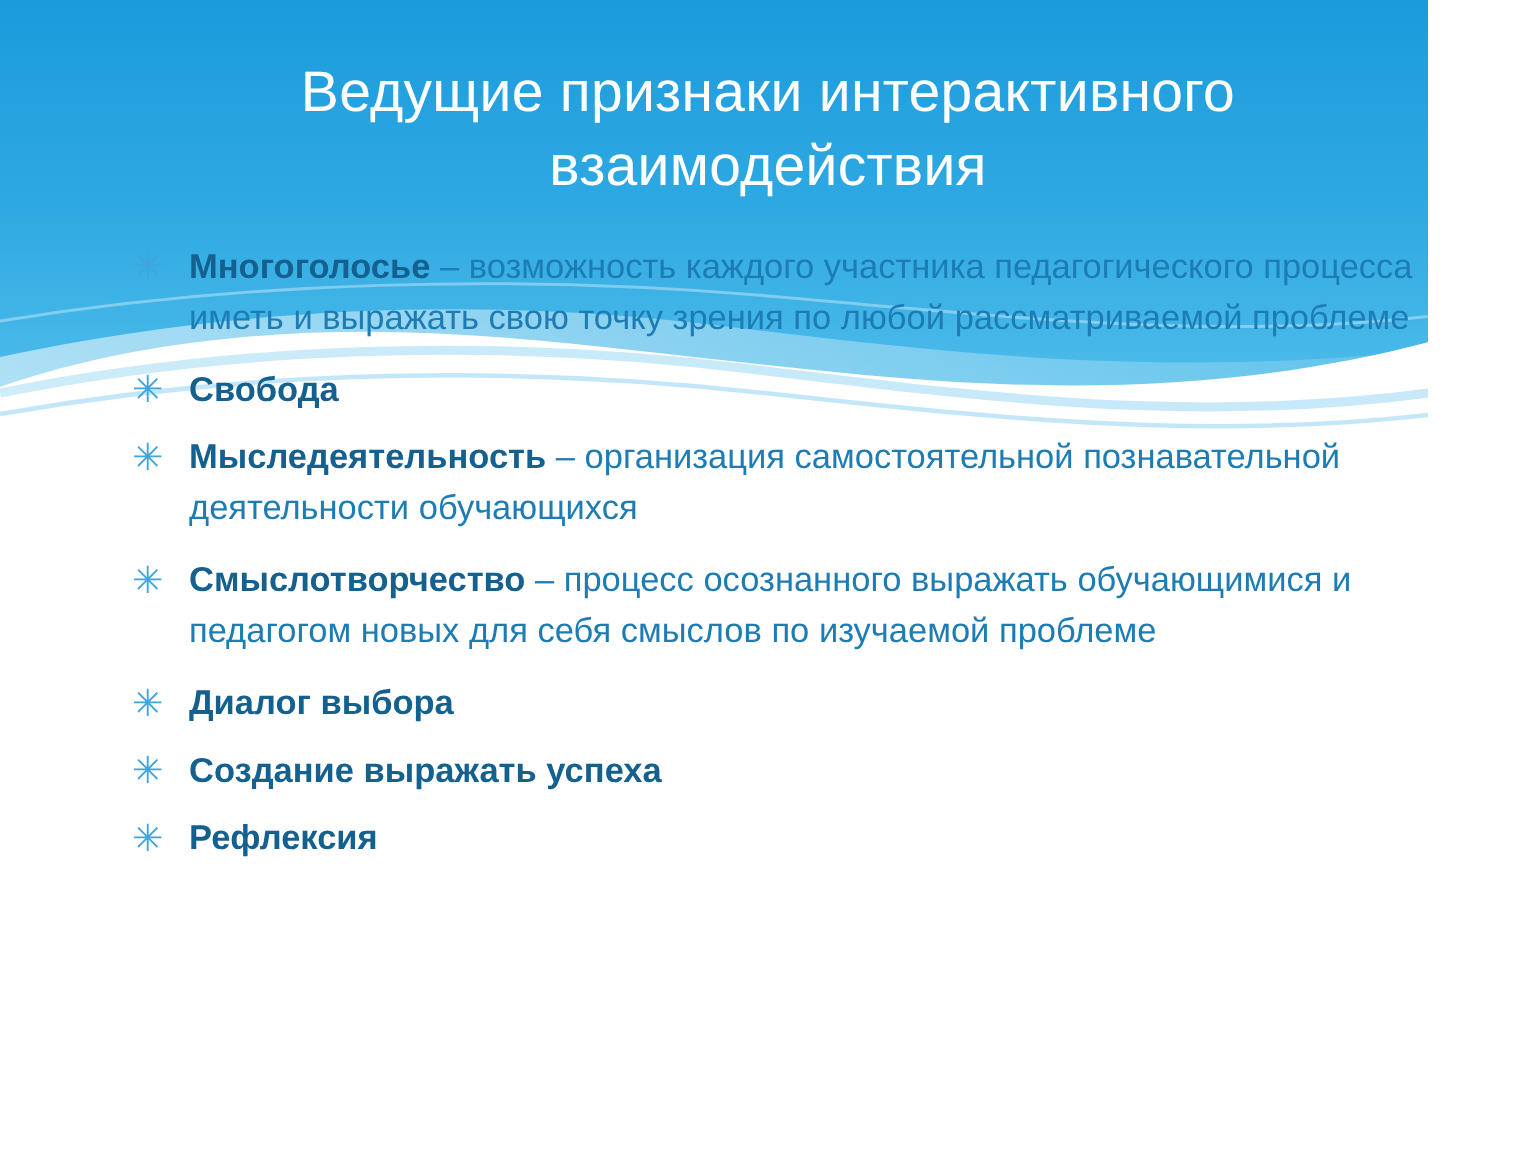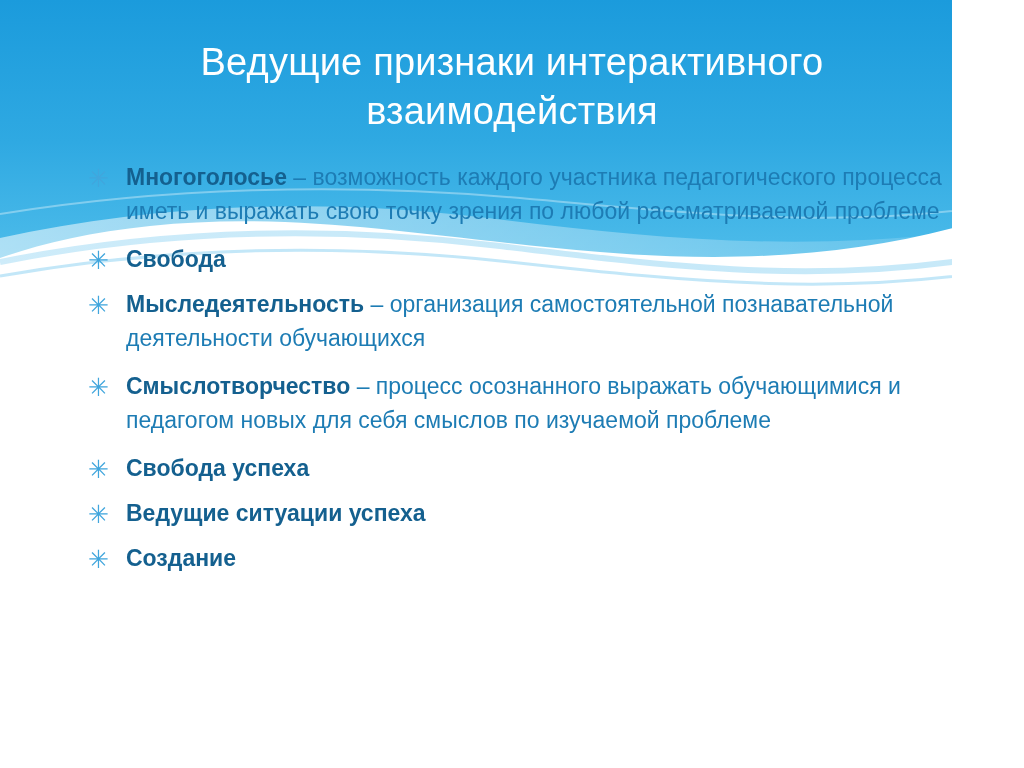--- a/index.html
+++ b/index.html
@@ -148,32 +148,32 @@
     <div class="bullet-row">
       <span class="bullet-mark">✳</span>
       <span class="bullet-text">
         <span class="lead">Смыслотворчество</span><span class="rest"> – процесс осознанного выражать обучающимися и педагогом новых для себя смыслов по изучаемой проблеме</span>
       </span>
     </div>
 
     <div class="bullet-row tight">
       <span class="bullet-mark">✳</span>
       <span class="bullet-text">
-        <span class="lead">Свобода успеха</span><span class="rest"></span>
+        <span class="lead">Диалог выбора</span><span class="rest"></span>
       </span>
     </div>
 
     <div class="bullet-row tight">
       <span class="bullet-mark">✳</span>
       <span class="bullet-text">
-        <span class="lead">Ведущие ситуации успеха</span><span class="rest"></span>
+        <span class="lead">Создание выражать успеха</span><span class="rest"></span>
       </span>
     </div>
 
     <div class="bullet-row tight">
       <span class="bullet-mark">✳</span>
       <span class="bullet-text">
-        <span class="lead">Создание</span><span class="rest"></span>
+        <span class="lead">Рефлексия</span><span class="rest"></span>
       </span>
     </div>
 
   </div>
 </div>
 
 </body></html>

